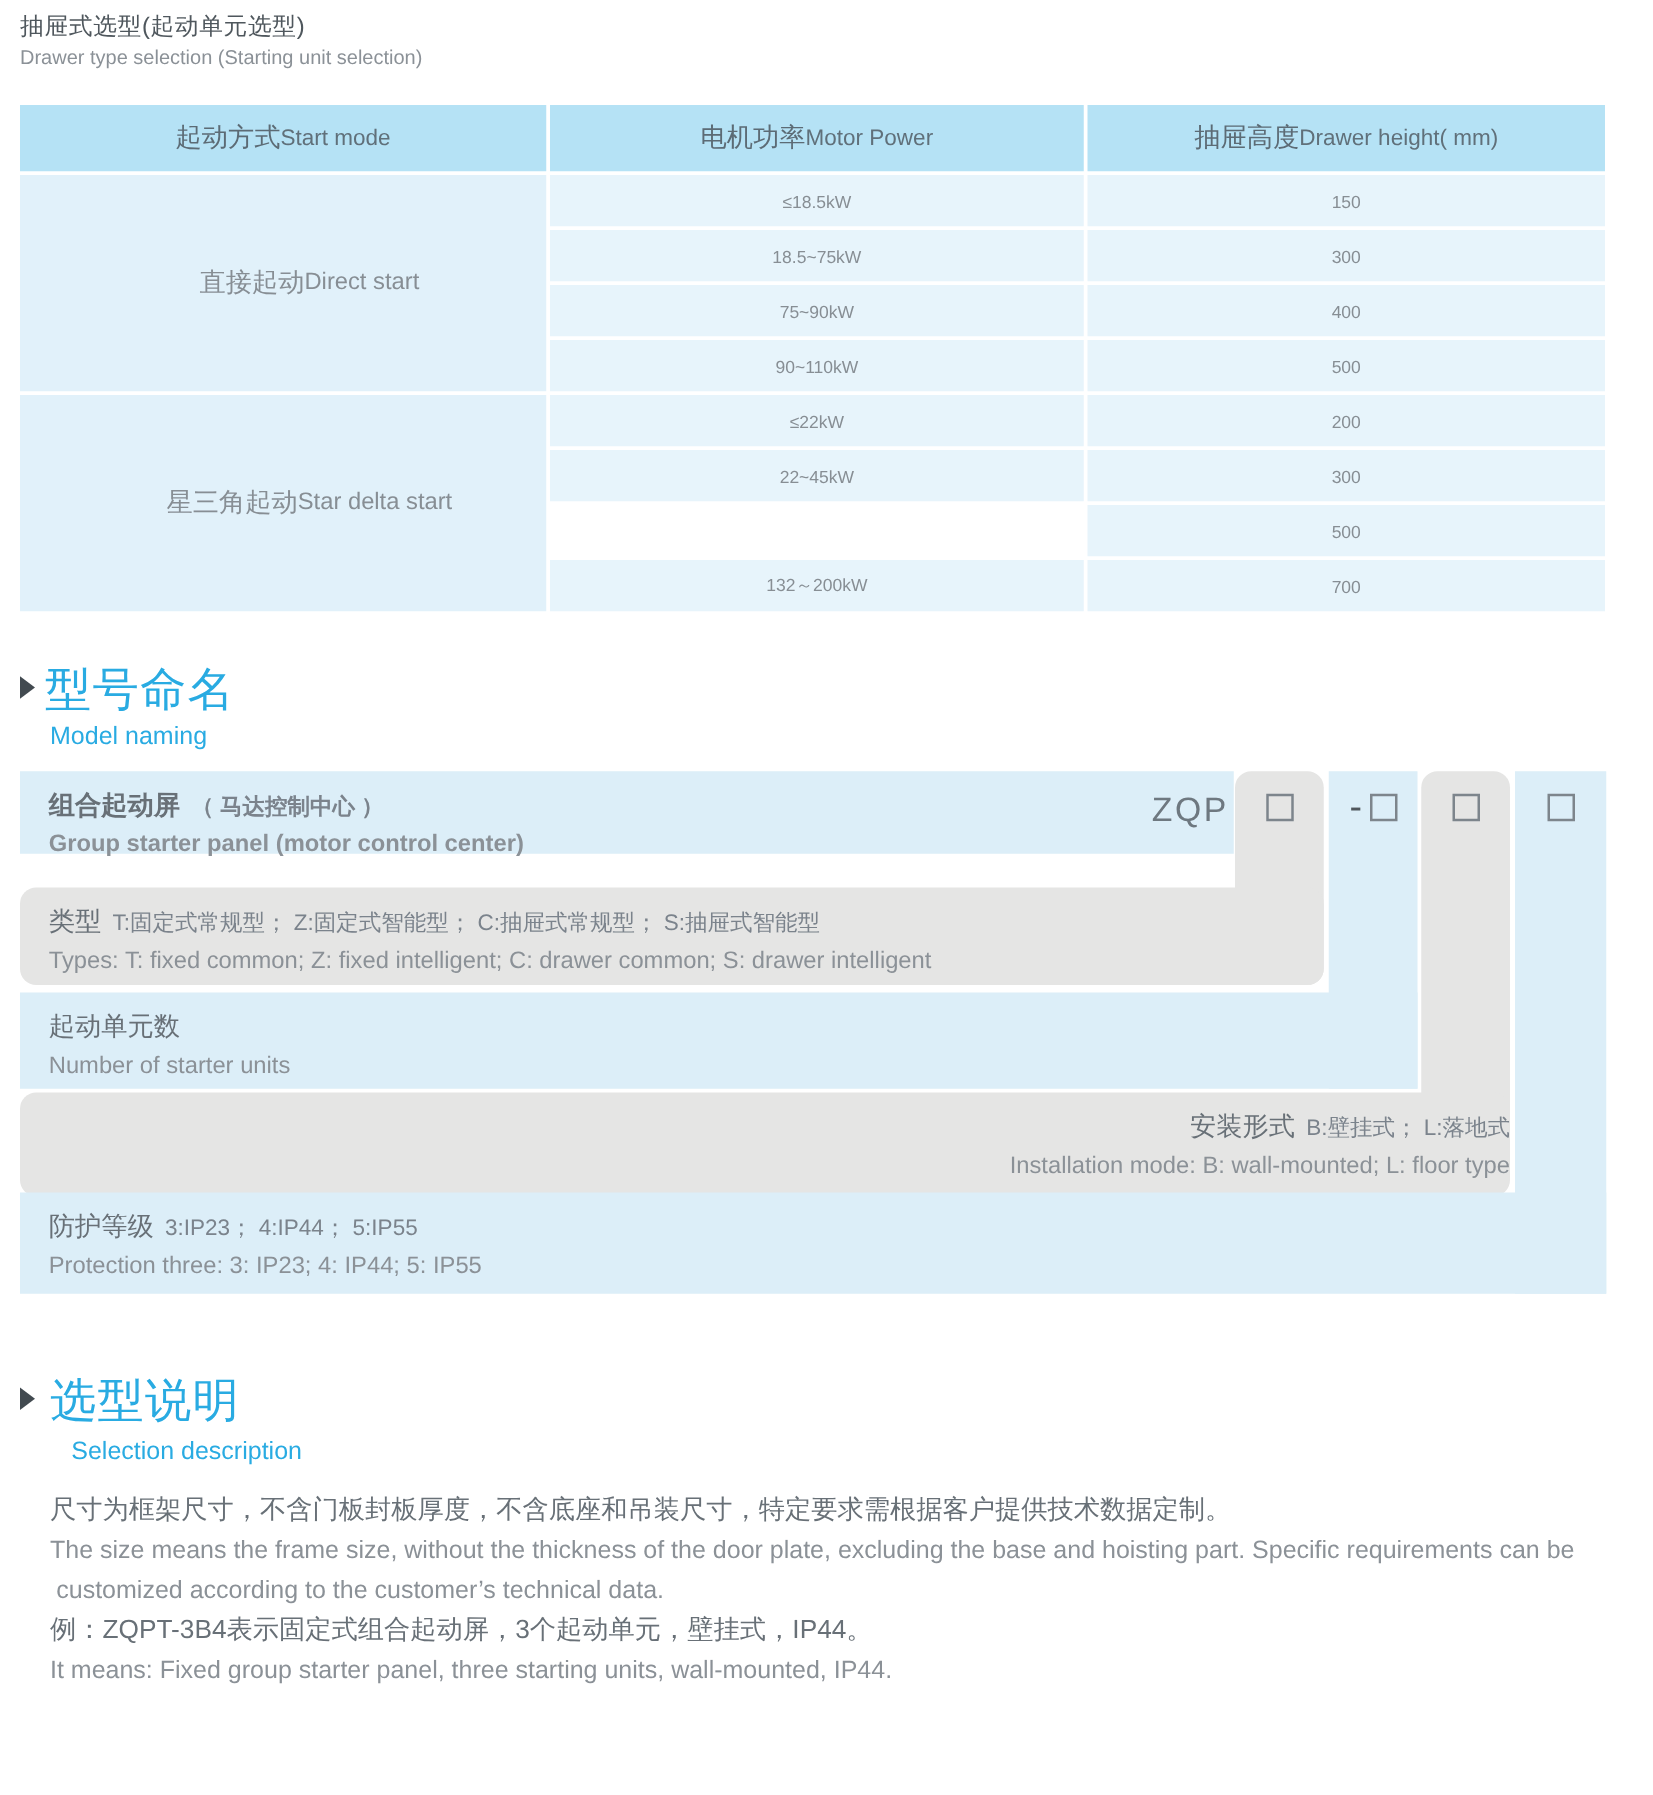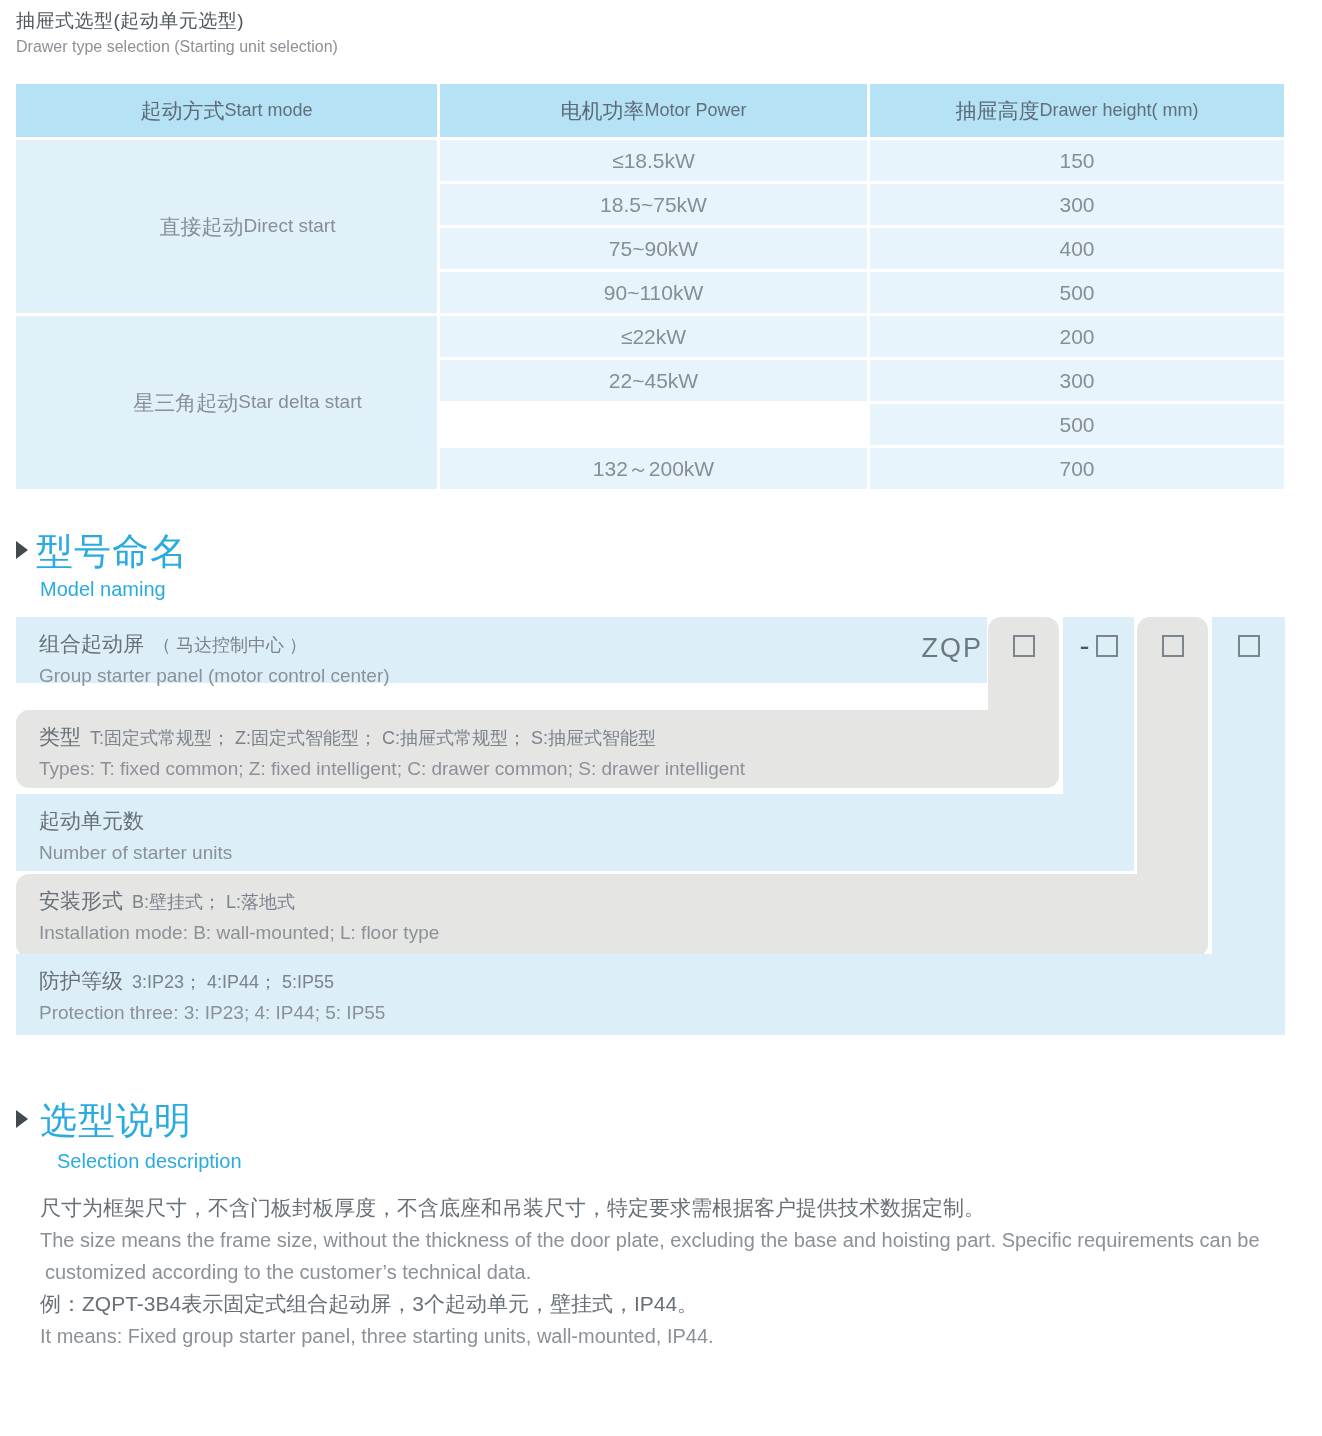--- a/index.html
+++ b/index.html
@@ -32,21 +32,21 @@
     left:16px;top:84px;width:1268px;
     display:grid;
     grid-template-columns:421px 427px 414px;
     grid-template-rows:53px repeat(8,41px);
     gap:3px;
   }
   .cell{display:flex;flex-direction:row;align-items:center;justify-content:center;text-align:center;}
   .th{background:var(--header-blue);color:var(--head-text);}
   .th .zh{font-size:21px;line-height:1.2;}
   .th .en{font-size:18px;line-height:1.2;color:#60707a;}
-  .td{background:var(--cell-blue);color:var(--cell-text);font-size:21px;}
+  .td{background:var(--cell-blue);color:var(--cell-text);font-size:14px;}
   .mode{background:var(--col1-blue);color:var(--cell-text);padding-left:42px;}
   .mode .zh{font-size:21px;line-height:1.4;}
   .mode .en{font-size:19px;line-height:1.4;}
 
   
   .tri{width:0;height:0;border-top:9px solid transparent;border-bottom:9px solid transparent;
        border-left:12px solid #424a50;}
   .sec-title{color:var(--accent);font-size:37px;letter-spacing:1px;}
   .sec-sub{color:var(--accent);font-size:20px;}
 
@@ -130,33 +130,33 @@
     <span class="dash">-</span>
     <div class="code-box"></div>
   </div>
   <div class="strip gray" style="left:1121px;width:71px;height:334px;">
     <div class="code-box"></div>
   </div>
   <div class="strip blue" style="left:1196px;width:73px;height:418px;">
     <div class="code-box"></div>
   </div>
 
-  <div class="band blue" style="top:0;width:971px;height:66px;">
+  <div class="band blue" style="top:0;width:971px;height:66px;font-weight:bold;">
     <div><span class="zh">组合起动屏</span><span class="zh-note">（ 马达控制中心 ）</span></div>
     <div class="en">Group starter panel (motor control center)</div>
   </div>
   <div class="band gray" style="top:93px;width:1043px;height:78px;">
     <div><span class="zh">类型</span><span class="zh-note">T:固定式常规型； Z:固定式智能型； C:抽屉式常规型； S:抽屉式智能型</span></div>
     <div class="en">Types: T: fixed common; Z: fixed intelligent; C: drawer common; S: drawer intelligent</div>
   </div>
   <div class="band blue" style="top:177px;width:1118px;height:77px;">
     <div><span class="zh">起动单元数</span><span class="zh-note"></span></div>
     <div class="en">Number of starter units</div>
   </div>
-  <div class="band gray" style="top:257px;width:1192px;height:83px;">
+  <div class="band gray" style="top:257px;width:1192px;height:83px;text-align:right;">
     <div><span class="zh">安装形式</span><span class="zh-note">B:壁挂式； L:落地式</span></div>
     <div class="en">Installation mode: B: wall-mounted; L: floor type</div>
   </div>
   <div class="band blue" style="top:337px;width:1269px;height:81px;">
     <div><span class="zh">防护等级</span><span class="zh-note">3:IP23； 4:IP44； 5:IP55</span></div>
     <div class="en">Protection three:  3: IP23; 4: IP44; 5: IP55</div>
   </div>
 
   <div class="code-prefix">ZQP</div>
 </div>

